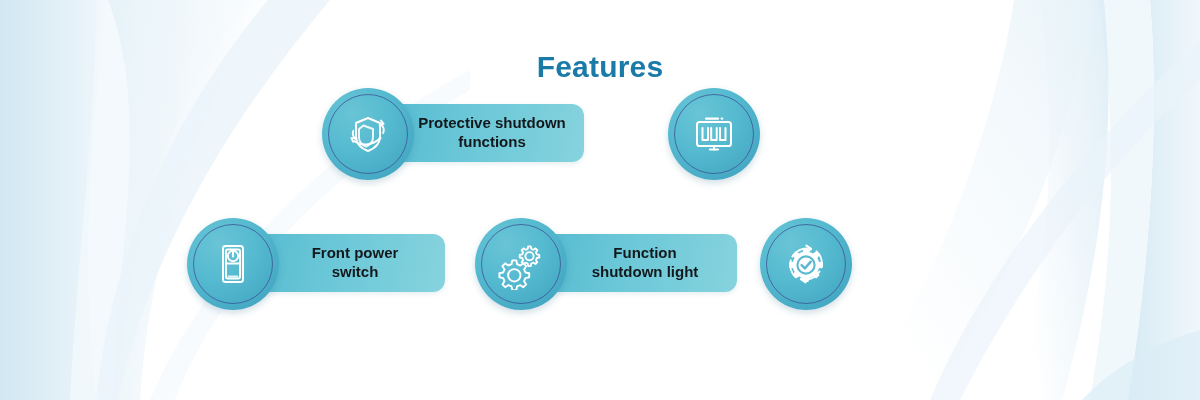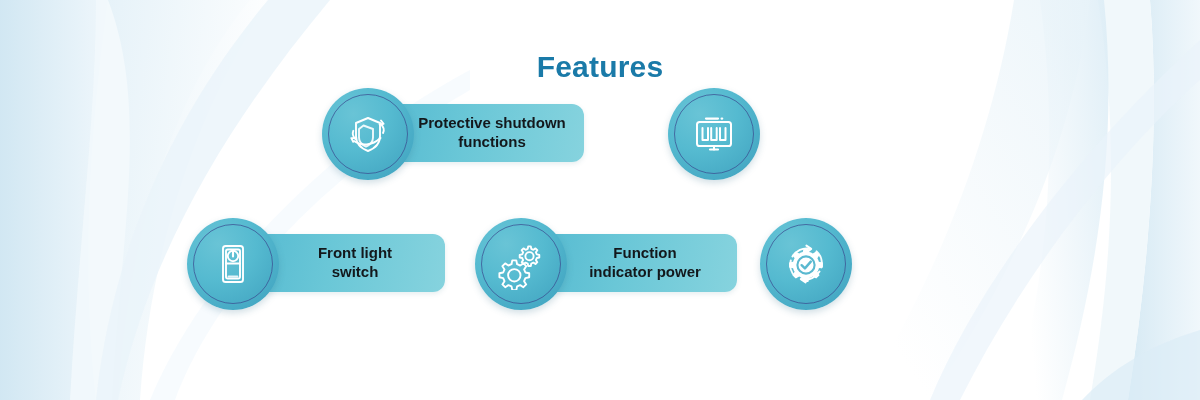--- a/index.html
+++ b/index.html
@@ -190,41 +190,41 @@
           <path d="M33.6 10.6 L34.2 10.6" stroke-width="2.2"></path>
           <path d="M22 41.5 L30 41.5" stroke-width="2.2"></path>
           <path d="M26 38 L26 41.5"></path>
         </svg>
       </span>
     </div>
   </div>
 
   <div class="feature-item" style="left:187px; top:218px; width:258px;">
     <div class="feature-pill" style="width:210px;">
-      <span class="feature-label">Front light
+      <span class="feature-label">Front power
 switch</span>
     </div>
     <div class="feature-badge">
       <span class="feature-icon">
         <svg viewBox="0 0 52 52" fill="none" stroke="#ffffff" stroke-width="1.9" stroke-linecap="round" stroke-linejoin="round">
           <rect x="16" y="8" width="20" height="36" rx="2.6"></rect>
           <rect x="19" y="11.5" width="14" height="29" rx="1.8"></rect>
           <path d="M19 25.5 L33 25.5"></path>
           <circle cx="26" cy="18" r="5.2"></circle>
           <path d="M26 13.6 L26 18.4" stroke-width="2.1"></path>
           <path d="M21.5 38.5 L30.5 38.5" opacity="0.85"></path>
         </svg>
       </span>
     </div>
   </div>
 
   <div class="feature-item" style="left:475px; top:218px; width:262px;">
     <div class="feature-pill" style="width:214px;">
       <span class="feature-label">Function
-indicator power</span>
+shutdown light</span>
     </div>
     <div class="feature-badge">
       <span class="feature-icon">
         <svg viewBox="0 0 52 52" fill="none" stroke="#ffffff" stroke-width="1.9" stroke-linecap="round" stroke-linejoin="round">
 
           <path d="M33.2 8.4 L35.8 8.4 L36.3 10.9 L38.4 11.8 L40.5 10.4 L42.3 12.2 L40.9 14.3 L41.8 16.4 L44.3 16.9 L44.3 19.5 L41.8 20 L40.9 22.1 L42.3 24.2 L40.5 26 L38.4 24.6 L36.3 25.5 L35.8 28 L33.2 28 L32.7 25.5 L30.6 24.6 L28.5 26 L26.7 24.2 L28.1 22.1 L27.2 20 L24.7 19.5 L24.7 16.9 L27.2 16.4 L28.1 14.3 L26.7 12.2 L28.5 10.4 L30.6 11.8 L32.7 10.9 Z"></path>
           <circle cx="34.5" cy="18.2" r="4.1"></circle>
 
           <path d="M17.3 22.4 L21.3 22.4 L22.1 26.2 L25.2 27.5 L28.4 25.4 L31.2 28.2 L29.1 31.4 L30.4 34.5 L34.2 35.3 L34.2 39.3 L30.4 40.1 L29.1 43.2 L31.2 46.4 L28.4 49.2 L25.2 47.1 L22.1 48.4 L21.3 52.2 L17.3 52.2 L16.5 48.4 L13.4 47.1 L10.2 49.2 L7.4 46.4 L9.5 43.2 L8.2 40.1 L4.4 39.3 L4.4 35.3 L8.2 34.5 L9.5 31.4 L7.4 28.2 L10.2 25.4 L13.4 27.5 L16.5 26.2 Z"></path>
           <circle cx="19.3" cy="37.3" r="6.2"></circle>

